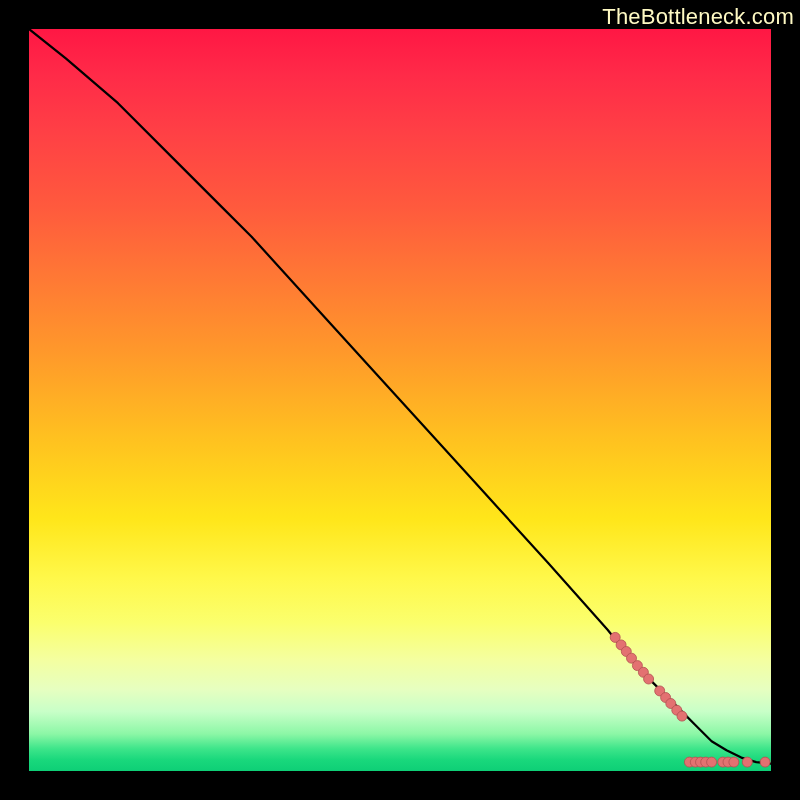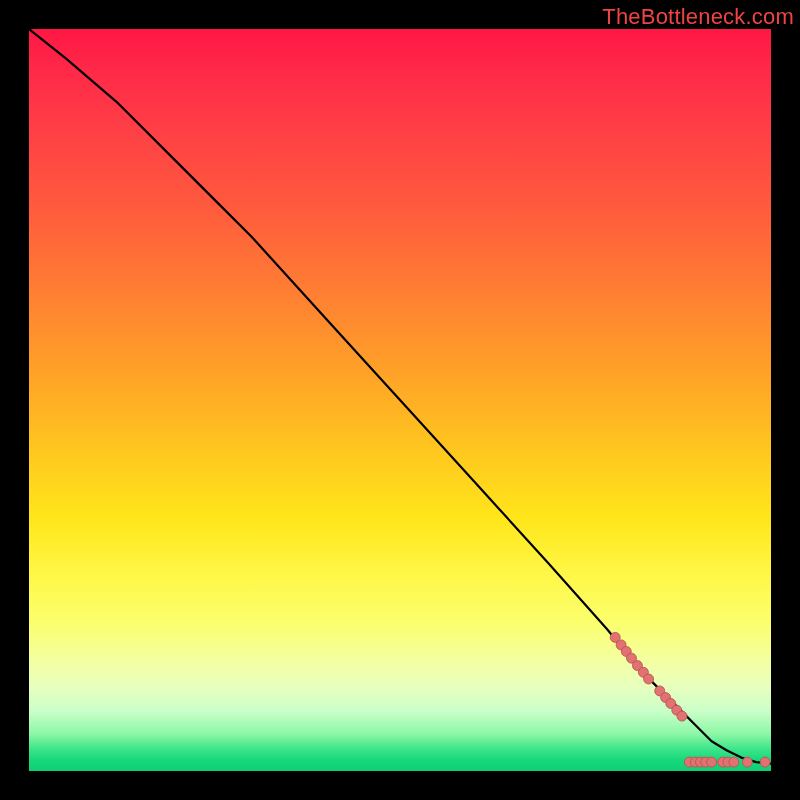--- a/index.html
+++ b/index.html
@@ -45,21 +45,21 @@
       #8cf7a6 95%,
       #3de58a 97%,
       #19d87c 98.5%,
       #0ecf76 100%
     );
   }
   .watermark {
     position: absolute;
     right: 6px;
     top: 4px;
-    color: #ef4444;
+    color: #fef9c3;
     font-size: 22px;
     font-weight: 500;
     letter-spacing: 0.2px;
     user-select: none;
   }
   svg.overlay {
     position: absolute;
     inset: 0;
   }
   .curve {

